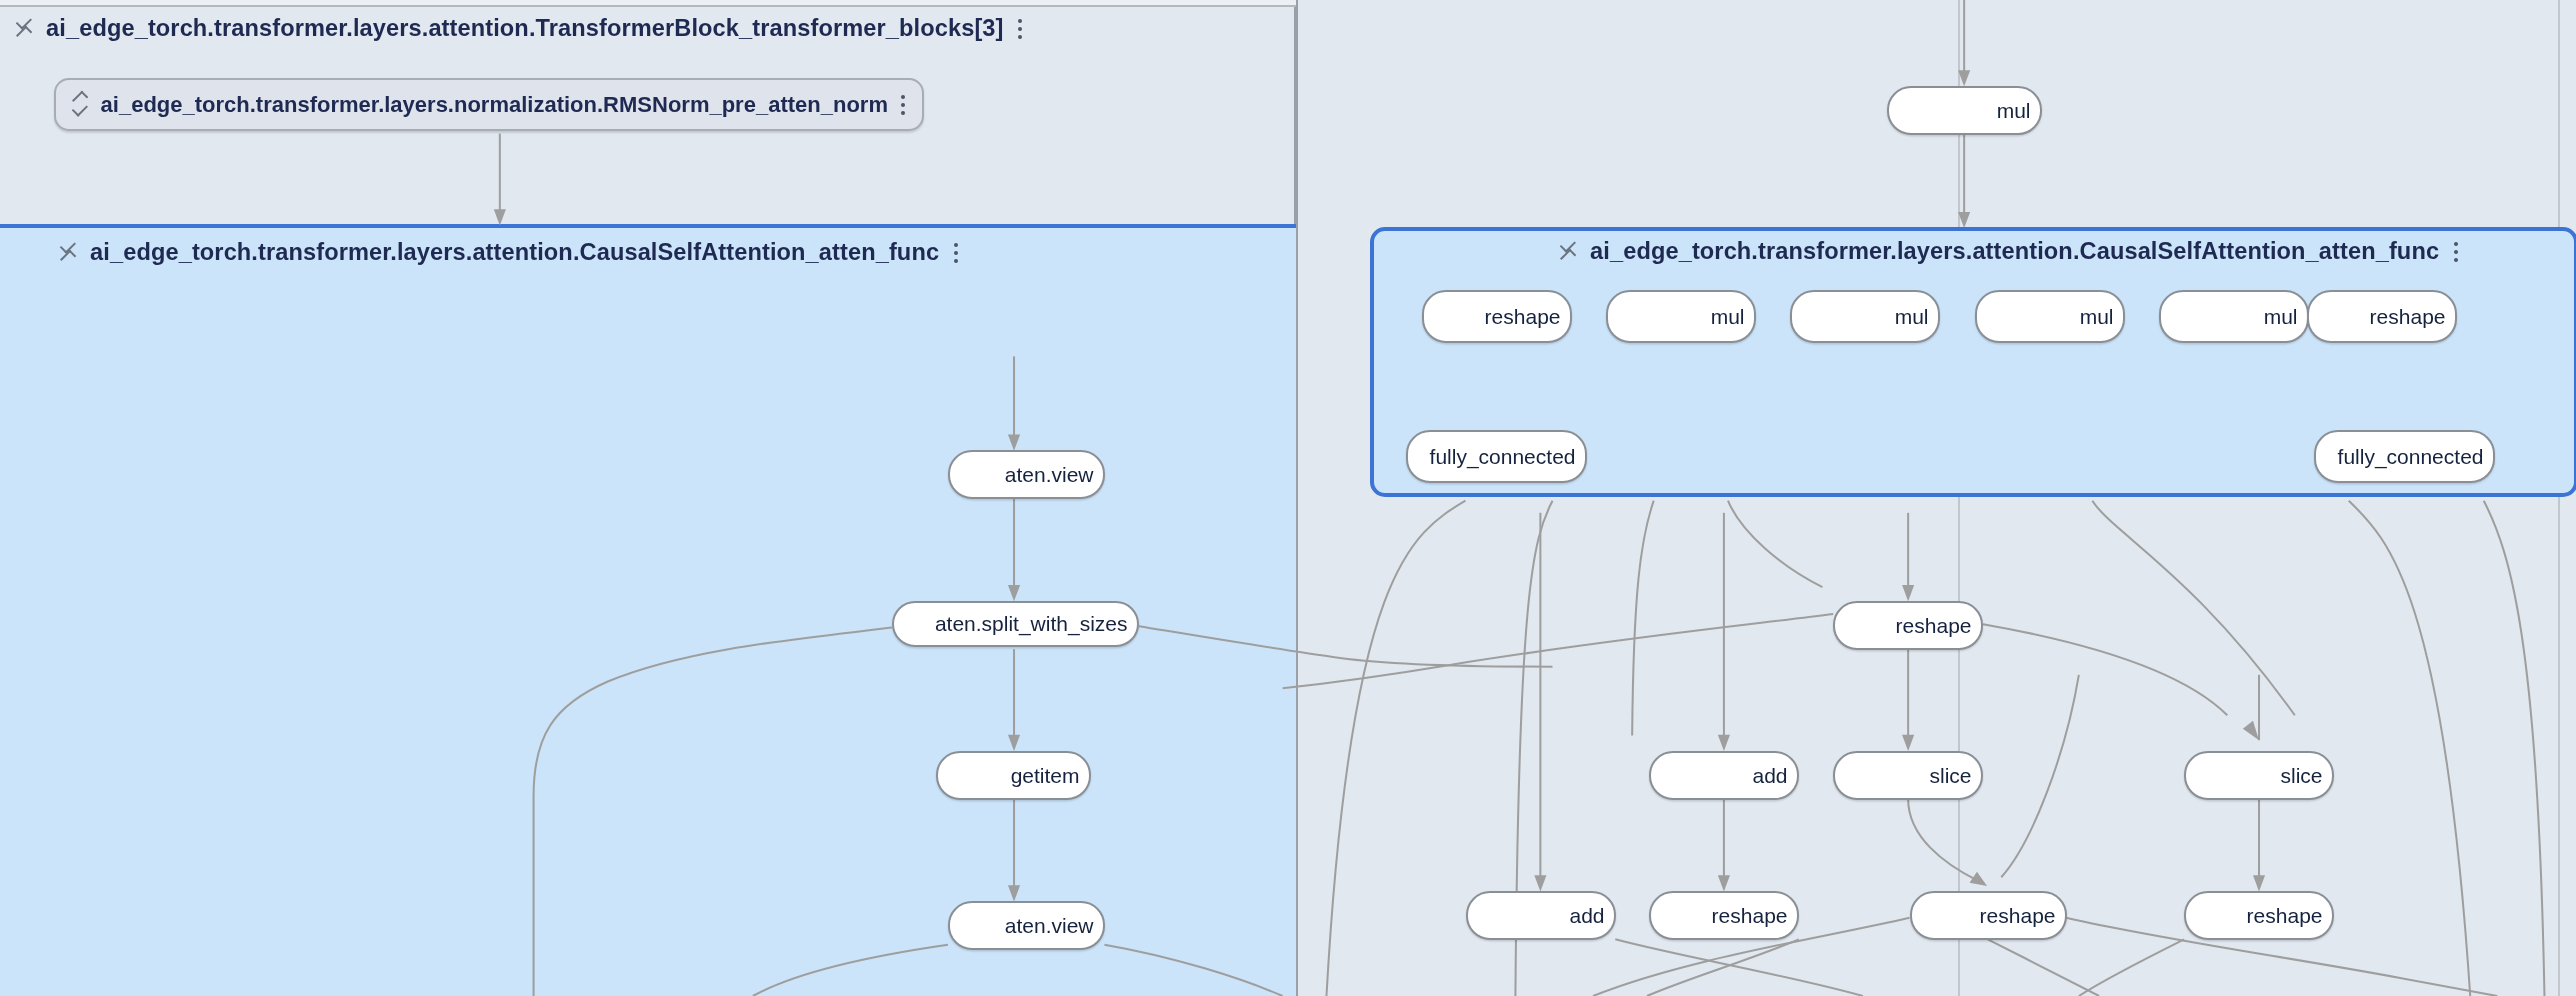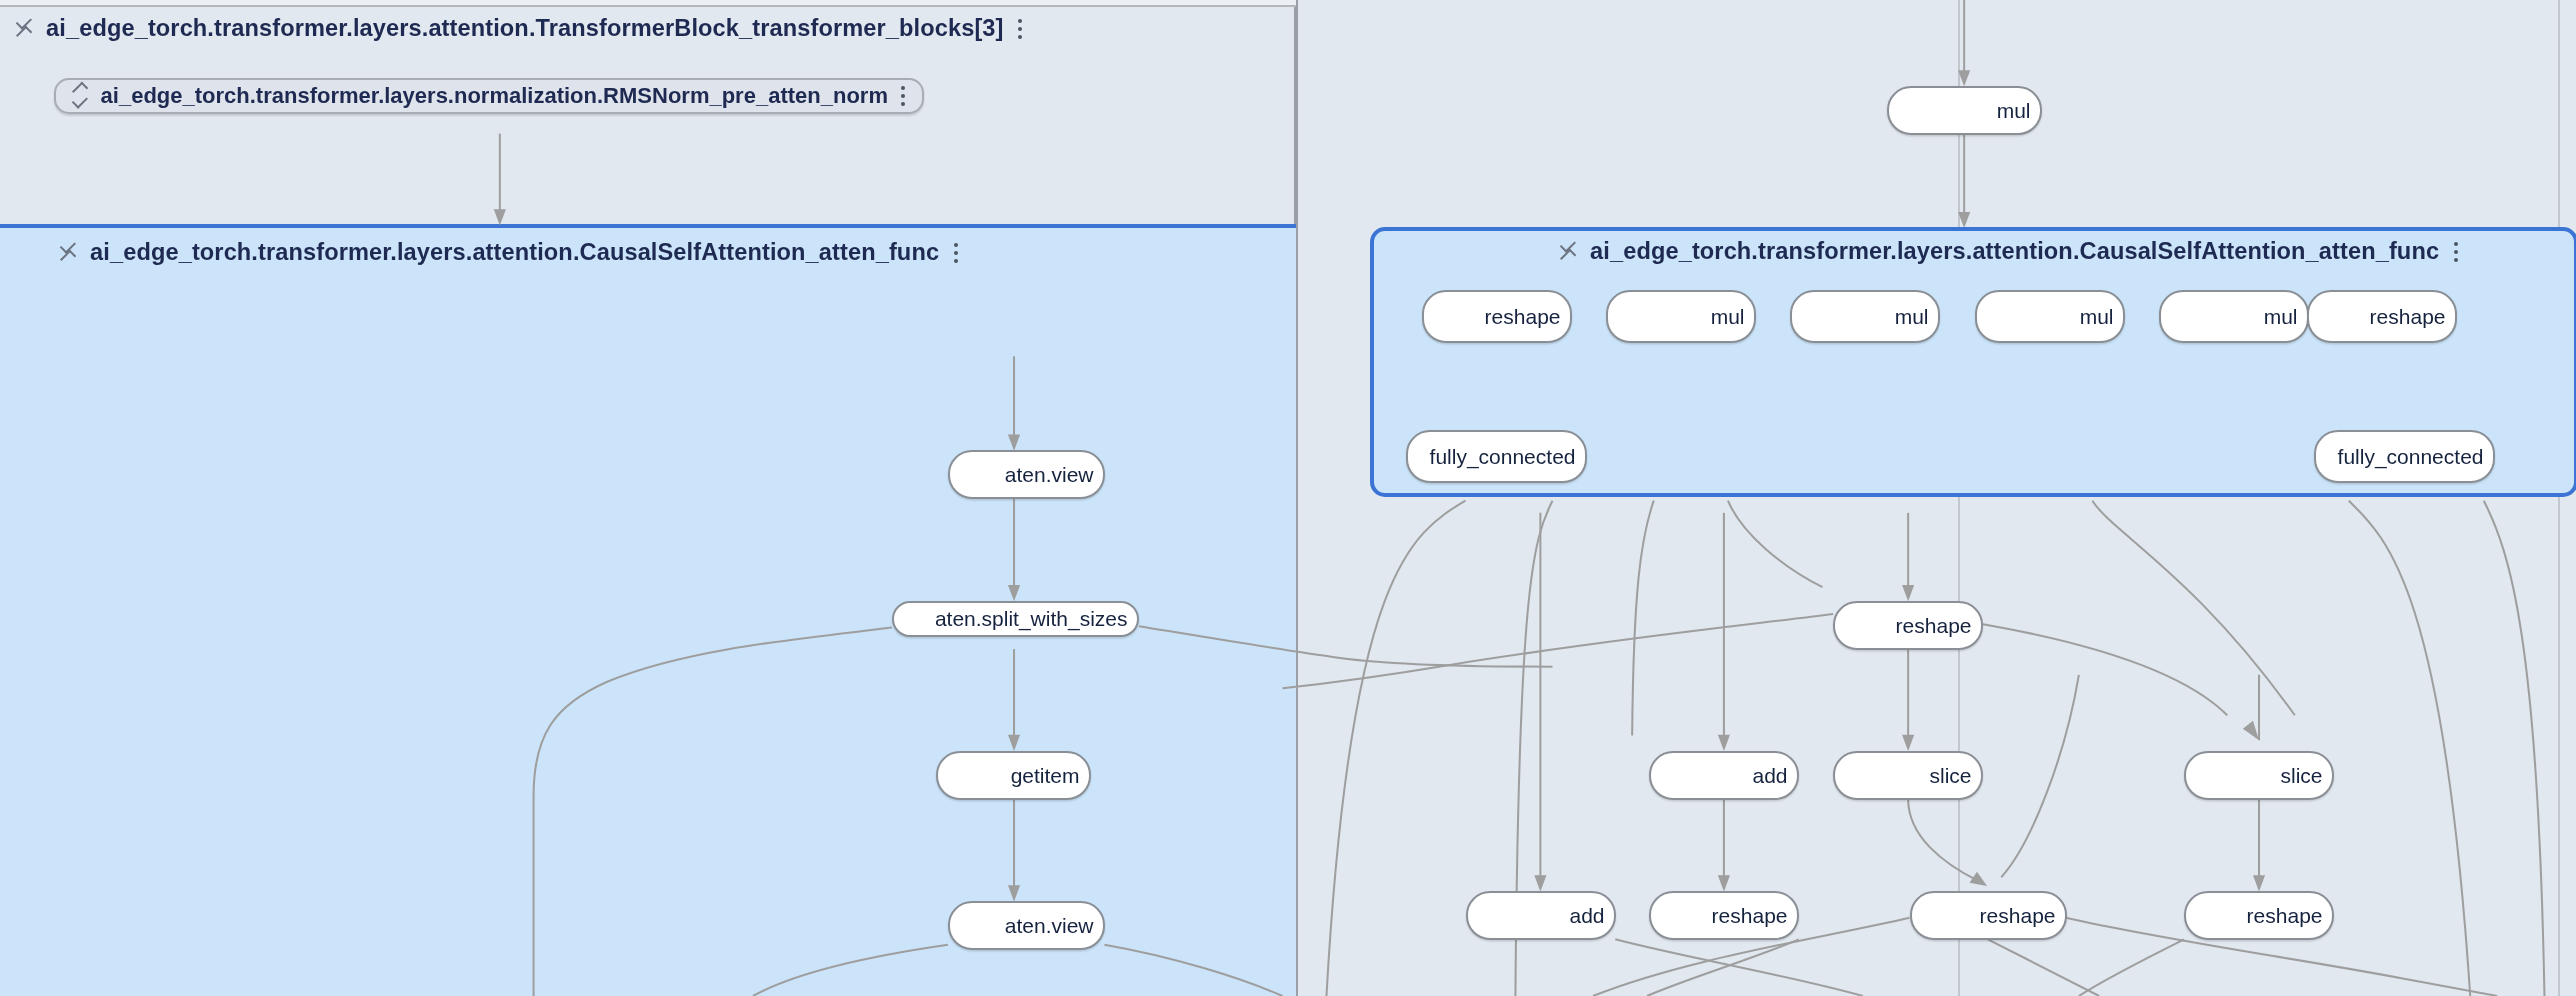--- a/index.html
+++ b/index.html
@@ -82,21 +82,21 @@
   }
   .kebab i{display:block;width:4px;height:4px;border-radius:50%;background:#4b5563;}
 
   
   .module-node{
     position:absolute;display:flex;align-items:center;gap:12px;
     background:#dfe4ec;
     border:2px solid #a8adb5;
     border-radius:15px;
     padding:0 15px;
-    height:36px;
+    height:53px;
     box-sizing:border-box;
     box-shadow:0 1.4px 2px rgba(0,0,0,0.13);
     white-space:nowrap;
   }
   .module-node .title{font-size:22px;font-weight:bold;color:#1f2a52;}
 
   
   .op-node{
     position:absolute;
     background:#ffffff;
@@ -260,21 +260,21 @@
         <i></i>
         <i></i>
       </span>
   </div>
 
   <div id="right-nodes"></div>
 
 <div class="op-node" style="left: 948px; top: 450px; width: 157px; height: 49px;">
       <span>aten.view</span>
     </div>
-    <div class="op-node" style="left: 892px; top: 601px; width: 247px; height: 36px;">
+    <div class="op-node" style="left: 892px; top: 601px; width: 247px; height: 46px;">
       <span>aten.split_with_sizes</span>
     </div>
     <div class="op-node" style="left: 936px; top: 751px; width: 155px; height: 49px; padding-left: 12px;">
       <span>getitem</span>
     </div>
     <div class="op-node" style="left: 948px; top: 901px; width: 157px; height: 49px;">
       <span>aten.view</span>
     </div>
     <div class="op-node" style="left: 1422px; top: 290px; width: 150px; height: 53px;">
       <span>reshape</span>

